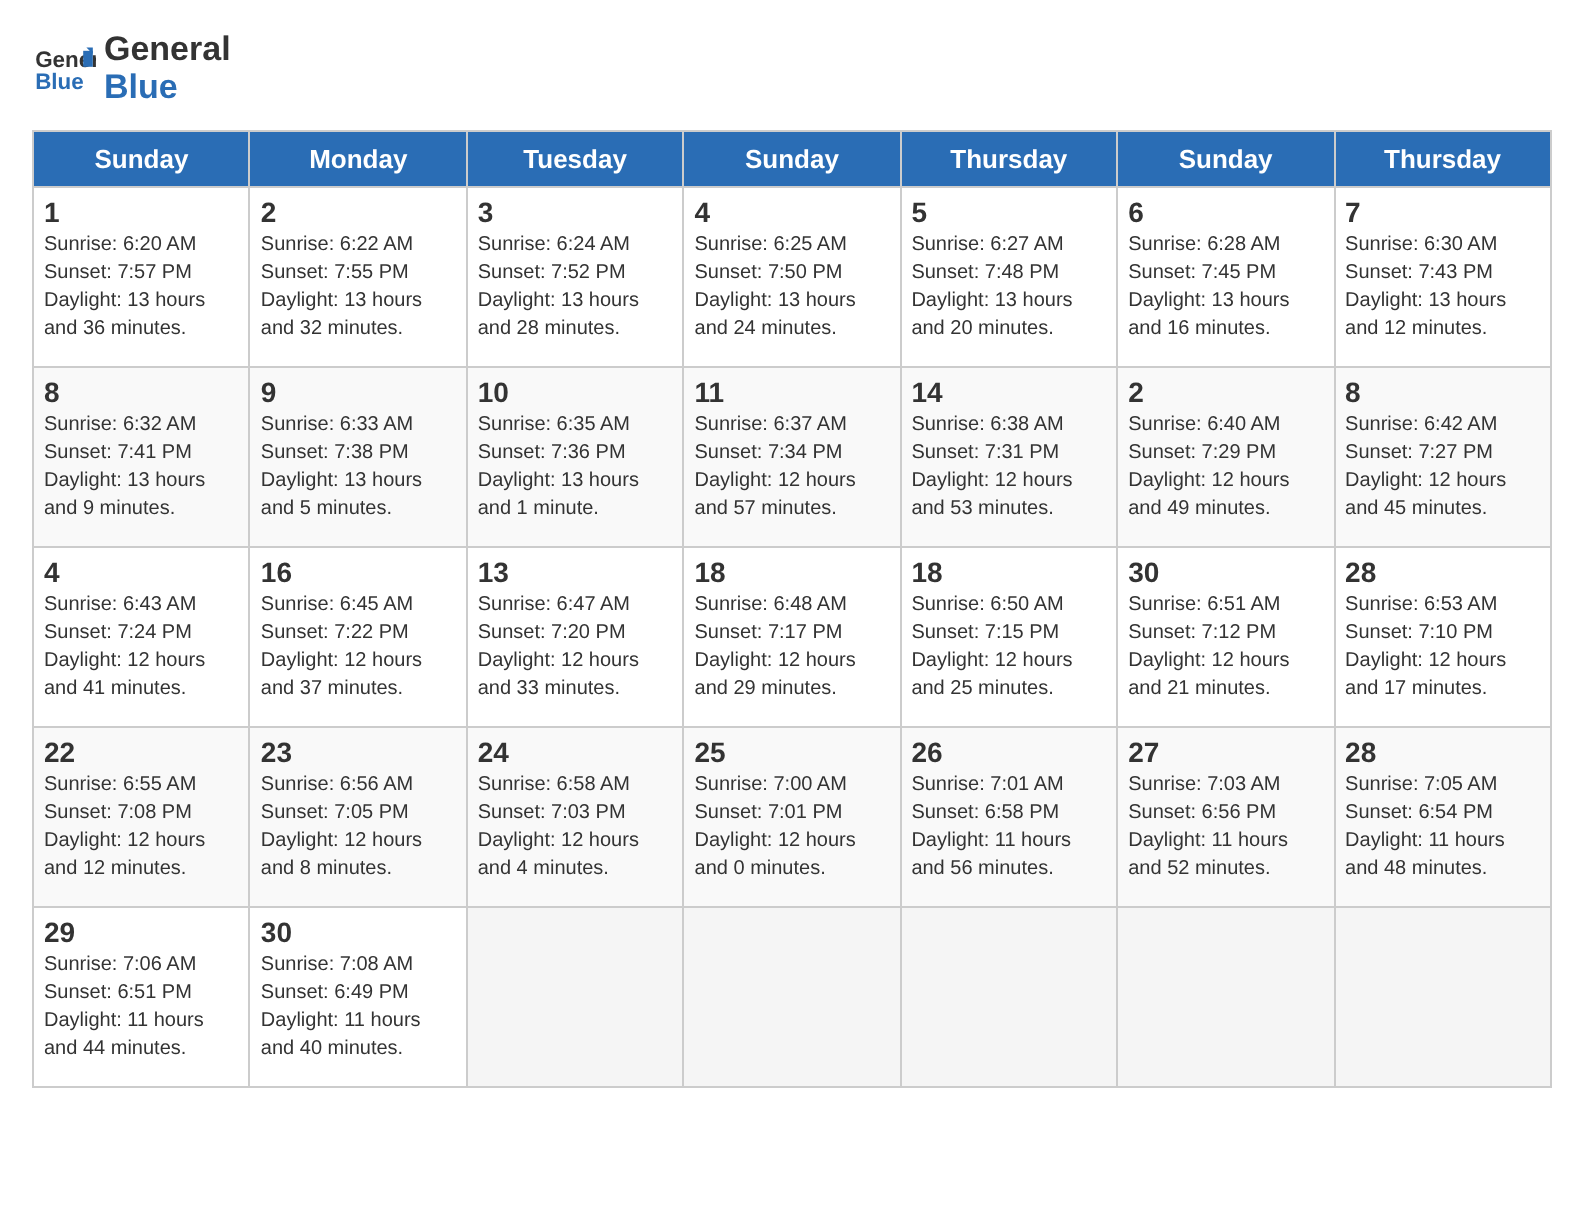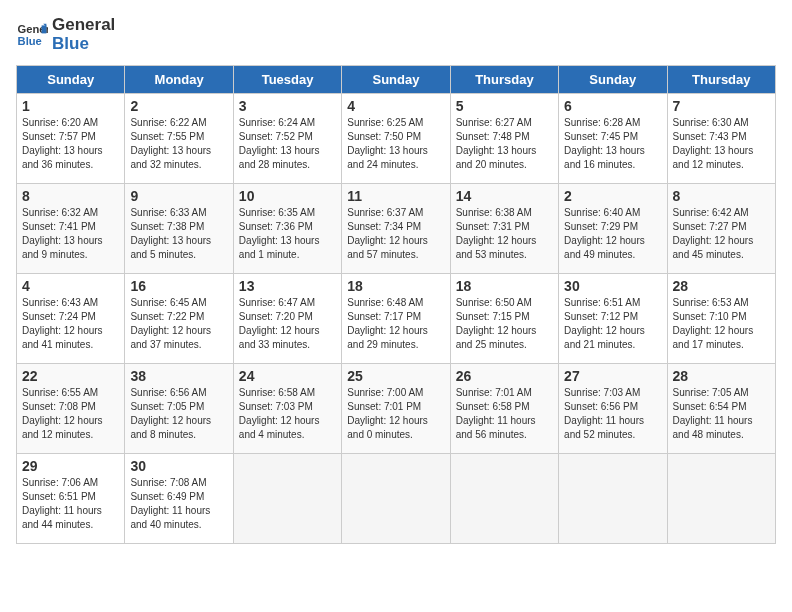--- a/index.html
+++ b/index.html
@@ -201,21 +201,21 @@
           <span class="day-num">28</span>
           <div class="day-info">Sunrise: 6:53 AM<br>Sunset: 7:10 PM<br>Daylight: 12 hours and 17 minutes.</div>
         </td>
       </tr>
       <tr>
         <td>
           <span class="day-num">22</span>
           <div class="day-info">Sunrise: 6:55 AM<br>Sunset: 7:08 PM<br>Daylight: 12 hours and 12 minutes.</div>
         </td>
         <td>
-          <span class="day-num">38</span>
+          <span class="day-num">23</span>
           <div class="day-info">Sunrise: 6:56 AM<br>Sunset: 7:05 PM<br>Daylight: 12 hours and 8 minutes.</div>
         </td>
         <td>
           <span class="day-num">24</span>
           <div class="day-info">Sunrise: 6:58 AM<br>Sunset: 7:03 PM<br>Daylight: 12 hours and 4 minutes.</div>
         </td>
         <td>
           <span class="day-num">25</span>
           <div class="day-info">Sunrise: 7:00 AM<br>Sunset: 7:01 PM<br>Daylight: 12 hours and 0 minutes.</div>
         </td>

